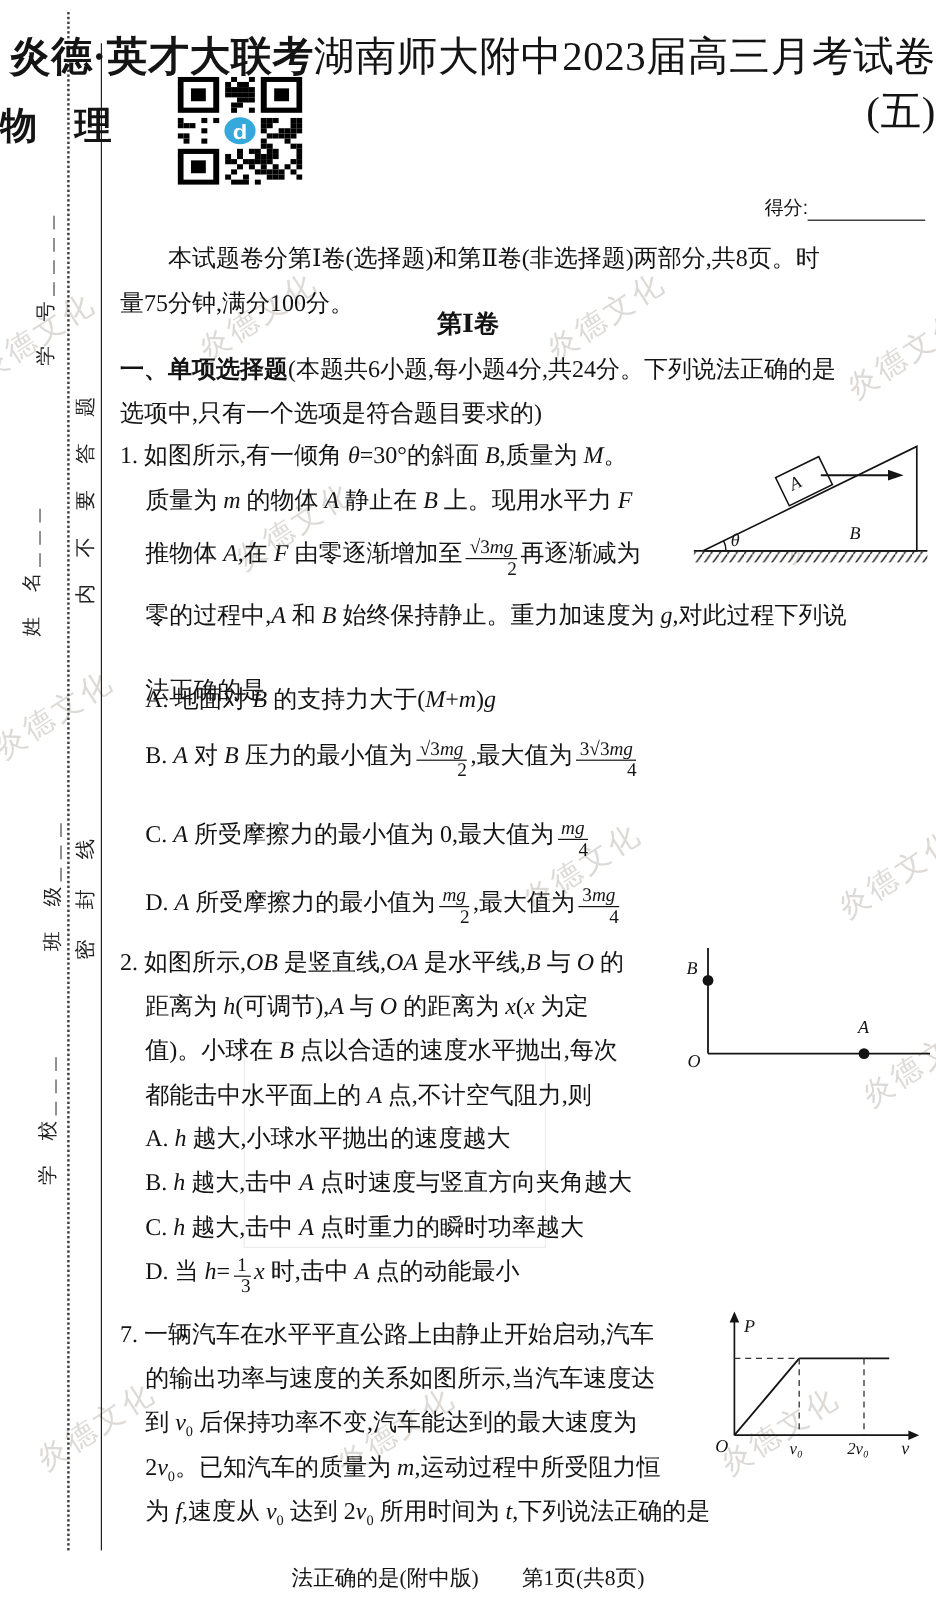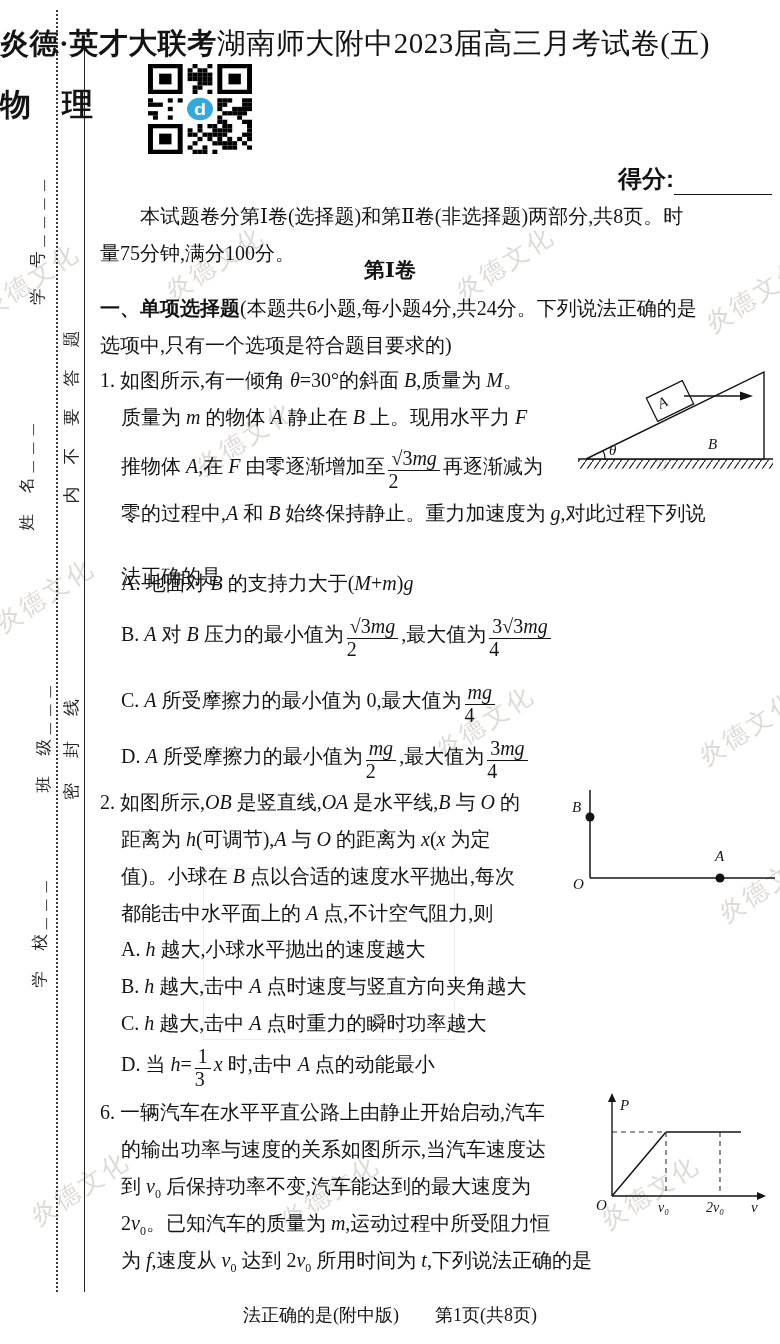--- a/index.html
+++ b/index.html
@@ -6,30 +6,30 @@
   body{
     width:780px;height:1344px;position:relative;background:#fff;
     font-family:"Liberation Serif","DejaVu Serif",serif;color:#141414;
     overflow:hidden;
   }
   
   .ln{position:absolute;font-size:20px;line-height:27px;white-space:nowrap}
   .ln i{font-style:italic;font-family:"Liberation Serif","DejaVu Serif",serif}
   sub{font-size:12px}
   
-  .frac{display:inline-block;text-align:left;vertical-align:-0.72em;line-height:1.08;margin:0 3px;font-size:20px}
+  .frac{display:inline-block;text-align:right;vertical-align:-0.72em;line-height:1.08;margin:0 3px;font-size:16px}
   .fn{display:block;border-bottom:1.3px solid #141414;padding:0 3px}
   .fd{display:block}
   
-  .hd-title{position:absolute;top:24px;left:0;width:100%;text-align:left;font-size:29px;letter-spacing:.5px}
+  .hd-title{position:absolute;top:24px;left:0;width:100%;text-align:right;font-size:34px;letter-spacing:.5px}
   .brand{font-weight:700}
   .subject{position:absolute;top:84px;left:0;width:100%;text-align:left;
     font-family:Liberation Serif, serif;font-weight:700;font-size:31px}
-  .score{position:absolute;top:163px;left:618px;font-family:"Liberation Sans","DejaVu Sans",sans-serif;
-    font-weight:700;font-size:24px}
+  .score{position:absolute;top:163px;left:637px;font-family:"Liberation Sans","DejaVu Sans",sans-serif;
+    font-weight:400;font-size:16px}
   .score-line{display:inline-block;width:98px;height:20px;border-bottom:1.6px solid #141414;vertical-align:bottom}
   .part-hd{position:absolute;top:256px;left:0;width:100%;text-align:center;font-size:21px;font-weight:700}
   .sec-bold{font-family:"Liberation Sans","DejaVu Sans",sans-serif;font-weight:700}
   .opt-k{margin-right:5px}
   .footer{position:absolute;top:1303px;left:0;width:100%;text-align:center;font-size:18px}
   
   .vline-dotted{position:absolute;left:56px;top:10px;height:1282px;border-left:2px dotted #3a3a3a}
   .vline-solid{position:absolute;left:84px;top:36px;height:1256px;border-left:1.6px solid #222}
   .vtext{position:absolute;white-space:nowrap;font-size:16.5px;color:#222;
     transform:translate(-50%,-50%) rotate(-90deg);letter-spacing:2px}
@@ -257,21 +257,21 @@
 <svg class="dg" style="left:570px;top:788px" width="208" height="102" viewBox="0 0 208 102">
   <line x1="20" y1="2" x2="20" y2="90" stroke="#141414" stroke-width="1.5"></line>
   <line x1="20" y1="90" x2="205" y2="90" stroke="#141414" stroke-width="1.5"></line>
   <circle cx="20" cy="29" r="4.5" fill="#141414"></circle>
   <circle cx="150" cy="90" r="4.5" fill="#141414"></circle>
   <text class="svgt" x="2" y="24" font-size="16">B</text>
   <text class="svgt" x="145" y="73" font-size="15">A</text>
   <text class="svgt" x="3" y="101" font-size="15">O</text>
 </svg>
 
-<div class="ln" style="left:100px;top:1099px">6. 一辆汽车在水平平直公路上由静止开始启动,汽车</div>
+<div class="ln" style="left:100px;top:1099px">7. 一辆汽车在水平平直公路上由静止开始启动,汽车</div>
 <div class="ln" style="left:121px;top:1136px">的输出功率与速度的关系如图所示,当汽车速度达</div>
 <div class="ln" style="left:121px;top:1173px">到 <i>v</i><sub>0</sub> 后保持功率不变,汽车能达到的最大速度为</div>
 <div class="ln" style="left:121px;top:1210px">2<i>v</i><sub>0</sub>。已知汽车的质量为 <i>m</i>,运动过程中所受阻力恒</div>
 <div class="ln" style="left:121px;top:1247px">为 <i>f</i>,速度从 <i>v</i><sub>0</sub> 达到 2<i>v</i><sub>0</sub> 所用时间为 <i>t</i>,下列说法正确的是</div>
 
 <svg class="dg" style="left:593px;top:1092px" width="182" height="126" viewBox="0 0 182 126">
   <line x1="19" y1="104" x2="19" y2="8" stroke="#141414" stroke-width="1.4"></line>
   <polygon points="15,10 19,1 23,10" fill="#141414"></polygon>
   <line x1="19" y1="104" x2="166" y2="104" stroke="#141414" stroke-width="1.4"></line>
   <polygon points="164,100 173,104 164,108" fill="#141414"></polygon>

